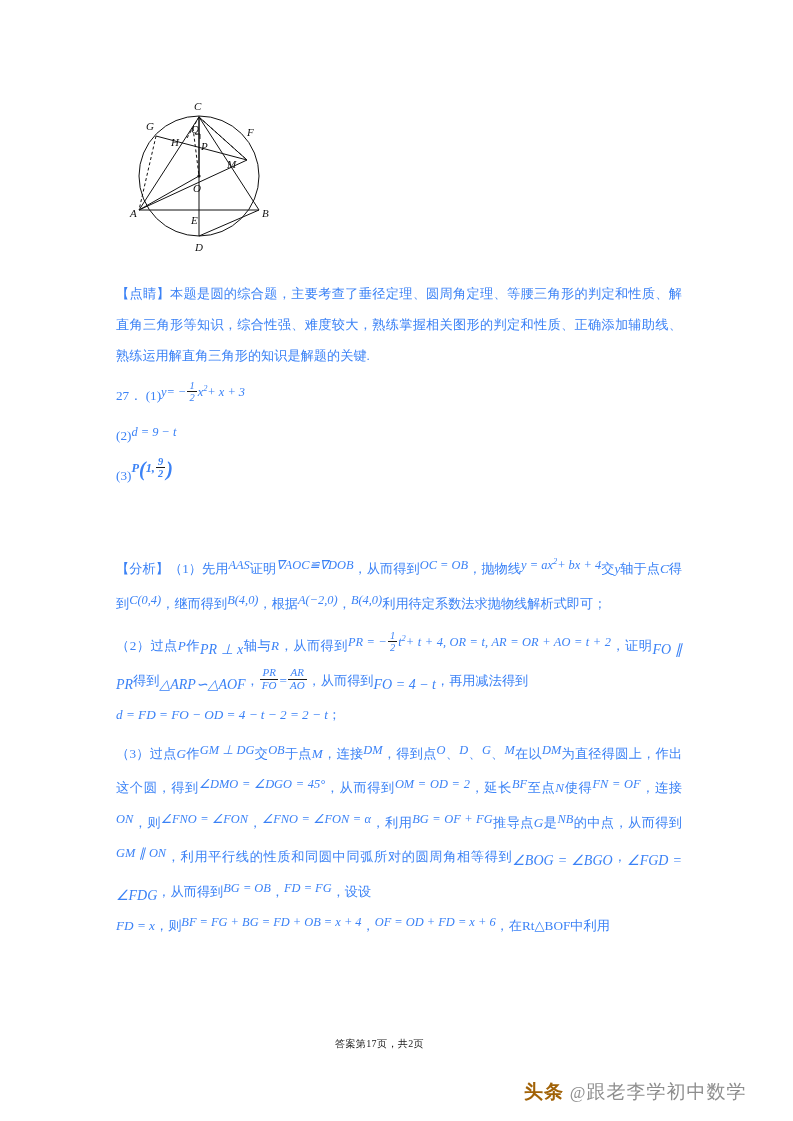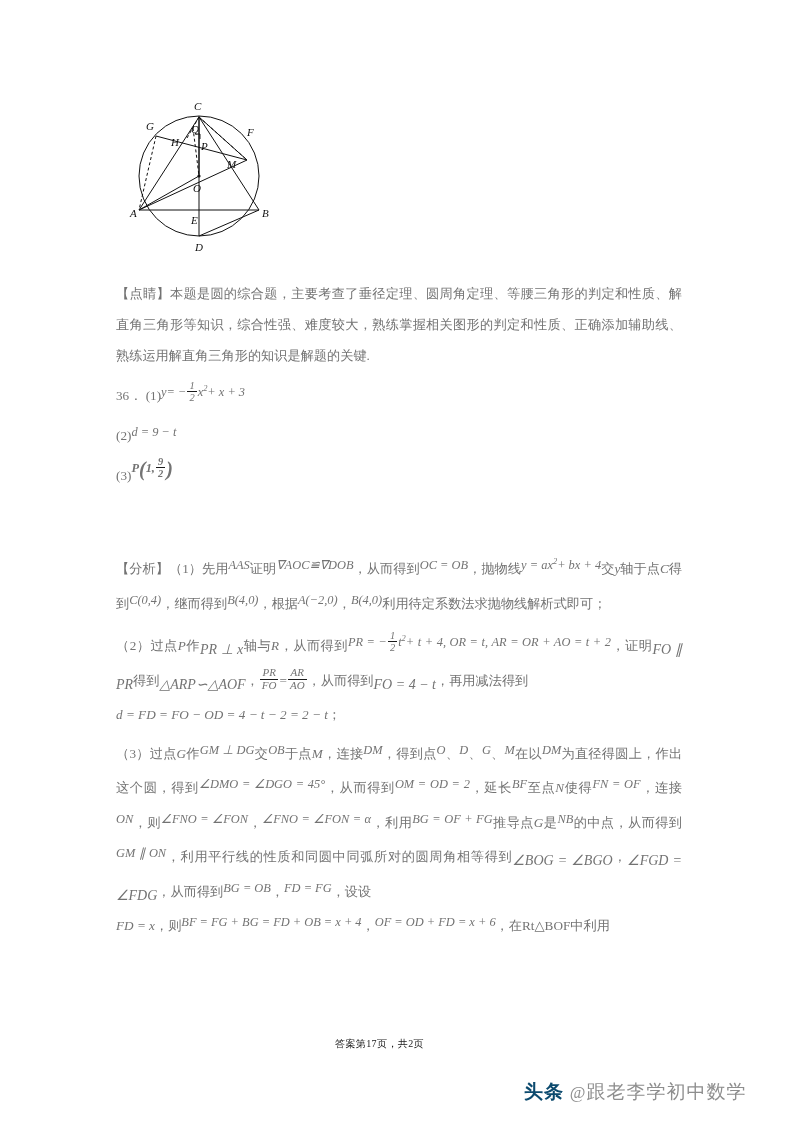--- a/index.html
+++ b/index.html
@@ -21,21 +21,21 @@
   }
   .figure-wrap svg { display:block; width:152px; height:170px; }
   .fig-lbl { font-family:"Liberation Serif", serif; font-style:italic; font-size:11px; fill:#111; }
 
   
   .tb {
     position:absolute;
     font-family:"Liberation Serif", serif;
     font-size:13.2px;
     line-height:31px;
-    color:#737373;
+    color:#3b82f6;
     text-align:justify;
   }
   .cn { font-family:"Liberation Serif", serif; }
   .mi { font-style:italic; }
   .mn { font-style:normal; }
 
   
   .frac {
     display:inline-block;
     vertical-align:-0.42em;
@@ -75,21 +75,21 @@
   .watermark {
     position:absolute;
     left:524px; top:1079px;
     width:250px;
     font-family:"Liberation Serif", serif;
     font-size:19px;
     color:#8e8e8e;
     letter-spacing:1px;
     white-space:nowrap;
   }
-  .watermark .wm-logo { font-weight:bold; color:#0c4a6e; }
+  .watermark .wm-logo { font-weight:bold; color:#a16207; }
   .watermark .wm-at  { font-size:17px; }
 </style>
 </head>
 <body>
 
 <div class="page">
 
   <div class="figure-wrap">
     <svg viewBox="0 0 152 170" xmlns="http://www.w3.org/2000/svg">
       <g fill="none" stroke="#111" stroke-width="1">
@@ -146,21 +146,21 @@
     </svg>
   </div>
 
   <div class="tb" id="tips-block">
     <span class="cn">【点睛】</span><span class="cn">本题是圆的综合题，主要考查了垂径定理、圆周角定理、等腰三角形的判定和性质、解直角三角形等知识，综合性强、难度较大，熟练掌握相关图形的判定和性质、正确添加辅助线、熟练运用解直角三角形的知识是解题的关键.</span>
   </div>
 
   <div class="tb" id="ans-27">
 
     <div class="ans-line">
-      <span>36．</span>
+      <span>27．</span>
       <span>(1)</span><span class="raise"><span>y</span><span>= −</span><span class="frac"><span class="num">1</span><span class="den">2</span></span><span>x</span><sup class="ex">2</sup><span>+ x + 3</span></span>
     </div>
 
     <div class="ans-line">
       <span>(2)</span><span class="raise">d = 9 − t</span>
     </div>
 
     <div class="ans-line">
       <span>(3)</span><span class="raise" style="top:-8px;font-weight:bold;"><span>P</span><span style="font-size:20px;vertical-align:-0.18em;">(</span><span>1,</span><span class="frac"><span class="num">9</span><span class="den">2</span></span><span style="font-size:20px;vertical-align:-0.18em;">)</span></span>
     </div>

